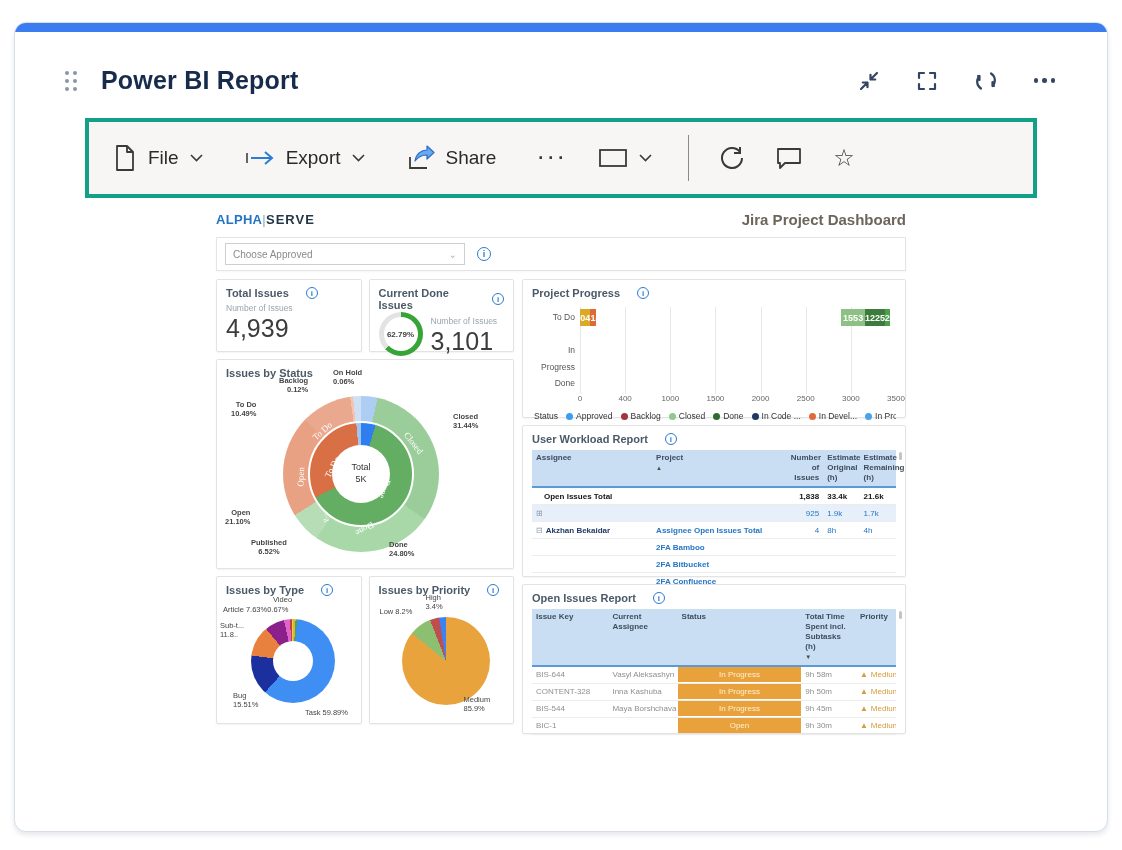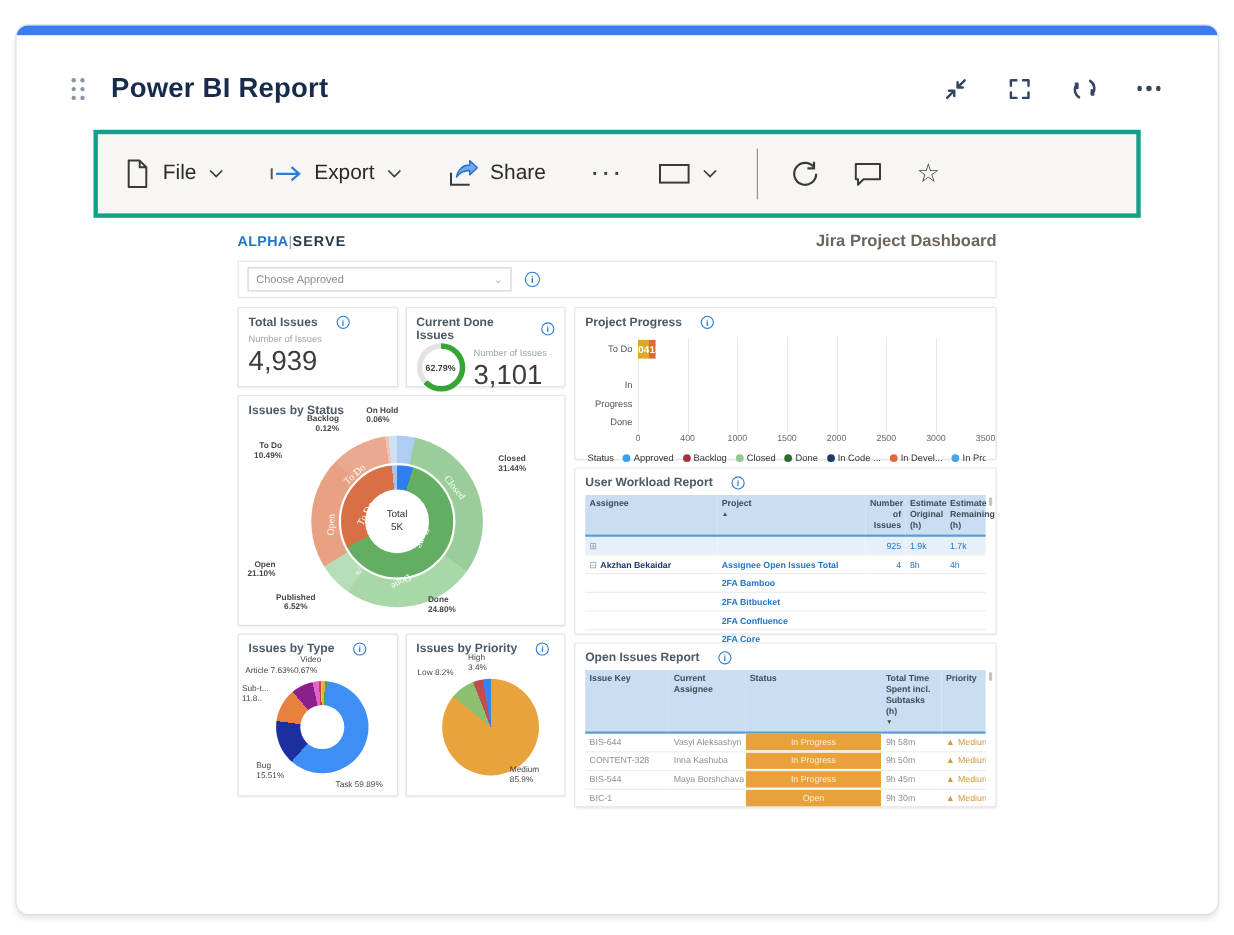--- a/index.html
+++ b/index.html
@@ -357,20 +357,31 @@
                 </div>
                 <div class="bar-line">
                   <div class="seg" style="width: 5.28571%; background: rgb(47, 126, 240);"></div>
                   <div class="seg" style="width: 0.228571%; background: rgb(216, 166, 42);"></div>
                   <div class="seg" style="width: 0.2%; background: rgb(122, 158, 59);"></div>
                   <div class="seg" style="width: 0.228571%; background: rgb(176, 58, 58);"></div>
                   <div class="seg" style="width: 0.285714%; background: rgb(142, 58, 158);"></div>
                   <div class="seg" style="width: 0.342857%; background: rgb(217, 95, 192);"></div>
                   <div class="seg" style="width: 0.285714%; background: rgb(106, 63, 181);"></div>
                 </div>
+                <div class="bar-line">
+                  <div class="seg" style="width: 44.3714%; background: rgb(140, 192, 132);">
+                    <span class="seg-lbl">1553</span>
+                  </div>
+                  <div class="seg" style="width: 35%; background: rgb(61, 122, 61);">
+                    <span class="seg-lbl">1225</span>
+                  </div>
+                  <div class="seg" style="width: 9.2%; background: rgb(77, 158, 77);">
+                    <span class="seg-lbl">322</span>
+                  </div>
+                </div>
               </div>
           </div>
           <div id="axis">
               <span style="left: 0%;">0</span>
               <span style="left: 14.2857%;">400</span>
               <span style="left: 28.5714%;">1000</span>
               <span style="left: 42.8571%;">1500</span>
               <span style="left: 57.1429%;">2000</span>
               <span style="left: 71.4286%;">2500</span>
               <span style="left: 85.7143%;">3000</span>
@@ -429,20 +440,27 @@
             <thead>
               <tr>
                 <th>Assignee</th>
                 <th><span>Project</span><span class="sort">▲</span></th>
                 <th class="num">Number of Issues</th>
                 <th>Estimate Original (h)</th>
                 <th>Estimate Remaining (h)</th>
               </tr>
             </thead>
             <tbody>
+              <tr class="r-total">
+                <td>Open Issues Total</td>
+                  <td></td>
+                <td class="num">1,838</td>
+                <td>33.4k</td>
+                <td>21.6k</td>
+              </tr>
               <tr class="r-expand">
                 <td><span class="glyph">⊞</span></td>
                   <td></td>
                 <td class="num blue">925</td>
                 <td class="blue">1.9k</td>
                 <td class="blue">1.7k</td>
               </tr>
               <tr>
                 <td><span class="glyph">⊟</span><span class="aname">Akzhan Bekaidar</span></td>
                 <td><span class="plink">Assignee Open Issues Total</span></td>

